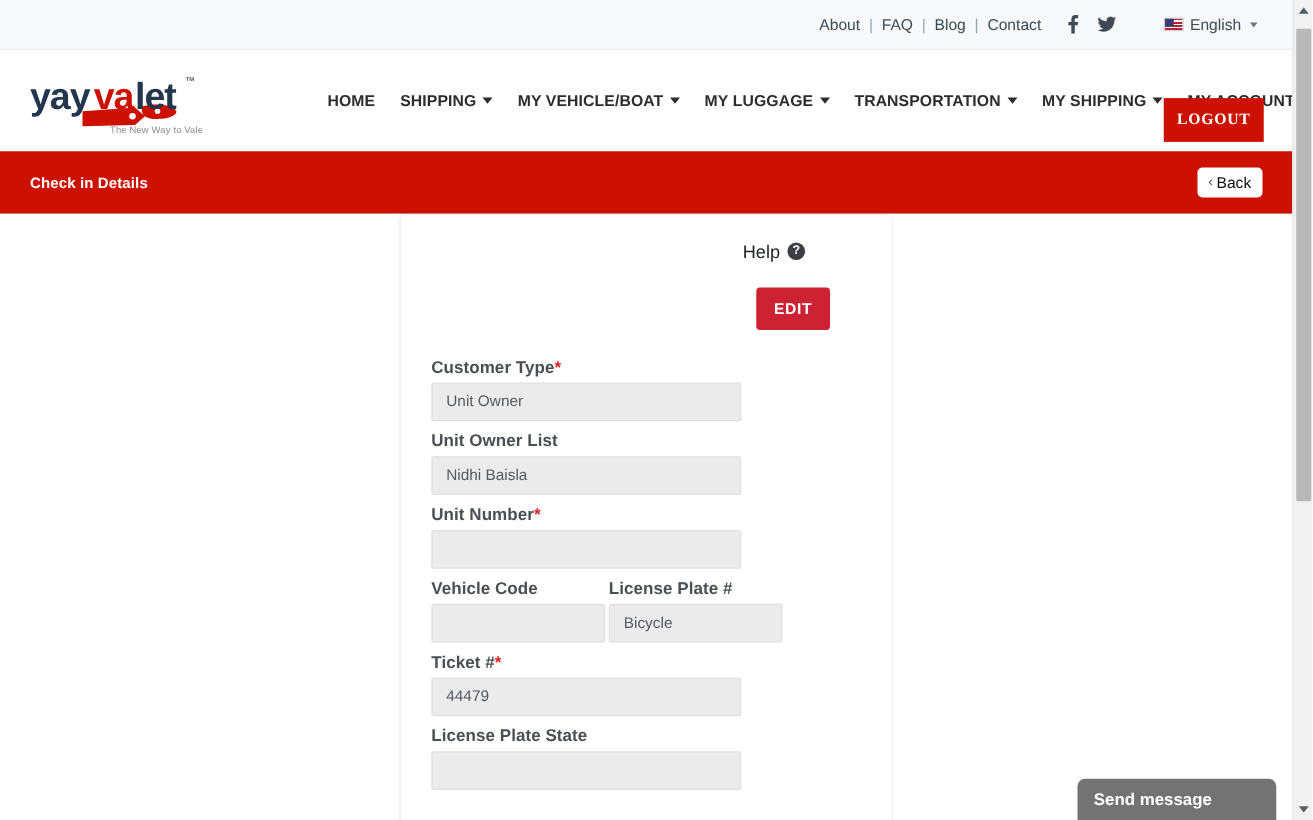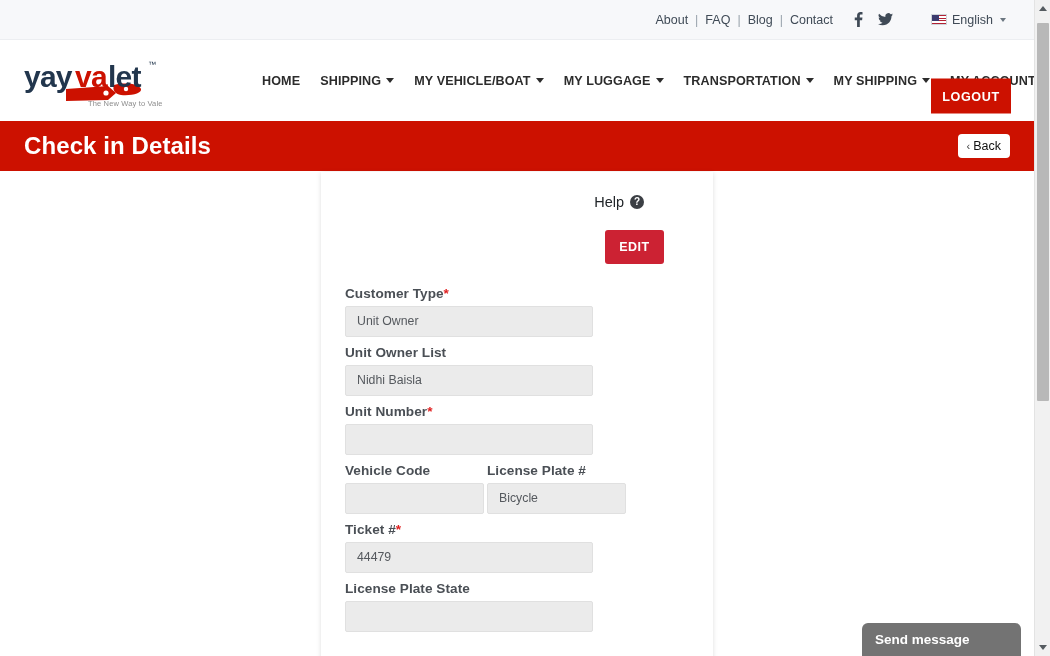--- a/index.html
+++ b/index.html
@@ -152,35 +152,35 @@
     background: #cc1100;
     color: #ffffff;
     font-size: 12.6px;
     font-weight: bold;
     letter-spacing: 0.6px;
     display: flex;
     align-items: center;
     justify-content: center;
     border: none;
     cursor: pointer;
-    font-family: Liberation Sans, sans-serif;
+    font-family: Liberation Serif, serif;
   }
 
   
   #banner {
     height: 50px;
     background: #cc1100;
     display: flex;
     align-items: center;
     position: relative;
   }
   #banner-title {
     margin-left: 24px;
     color: #ffffff;
-    font-size: 24px;
+    font-size: 12px;
     font-weight: bold;
     letter-spacing: 0.1px;
   }
   #back-btn {
     position: absolute;
     right: 24px;
     top: 50%;
     transform: translateY(-50%);
     background: #ffffff;
     color: #111111;
@@ -214,21 +214,20 @@
     top: 1px;
     width: 392px;
     min-height: 495px;
     background: #ffffff;
     box-shadow: 0 1px 5px rgba(0,0,0,0.13);
     padding: 22px 24px 20px 24px;
   }
 
   .help-row {
     display: flex;
-    align-items: center;
     justify-content: flex-end;
     gap: 6px;
     margin-bottom: 20px;
     padding-right: 45px;
   }
   .help-label {
     font-size: 14.5px;
     color: #212529;
   }
   .help-icon {

